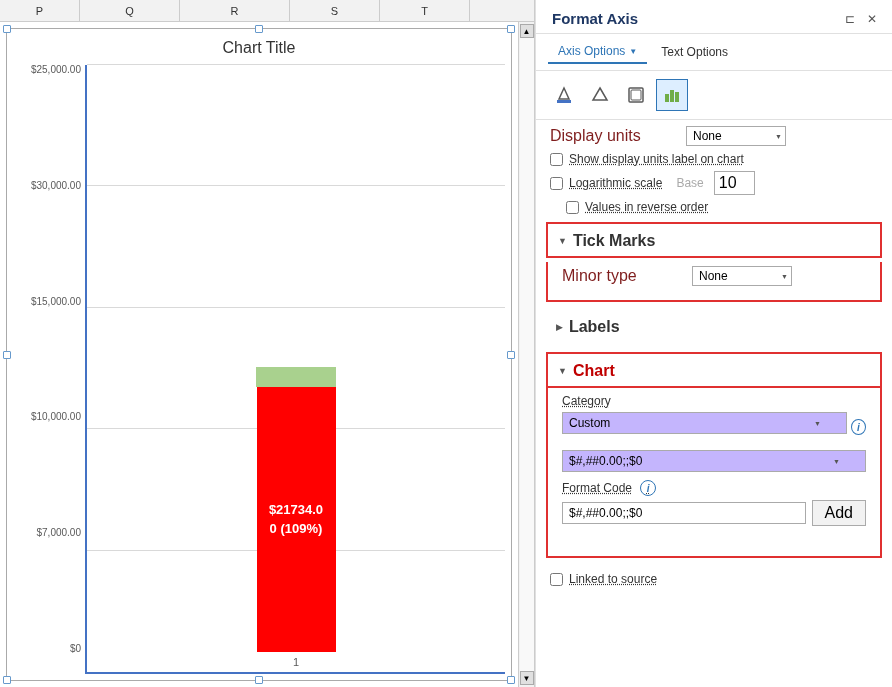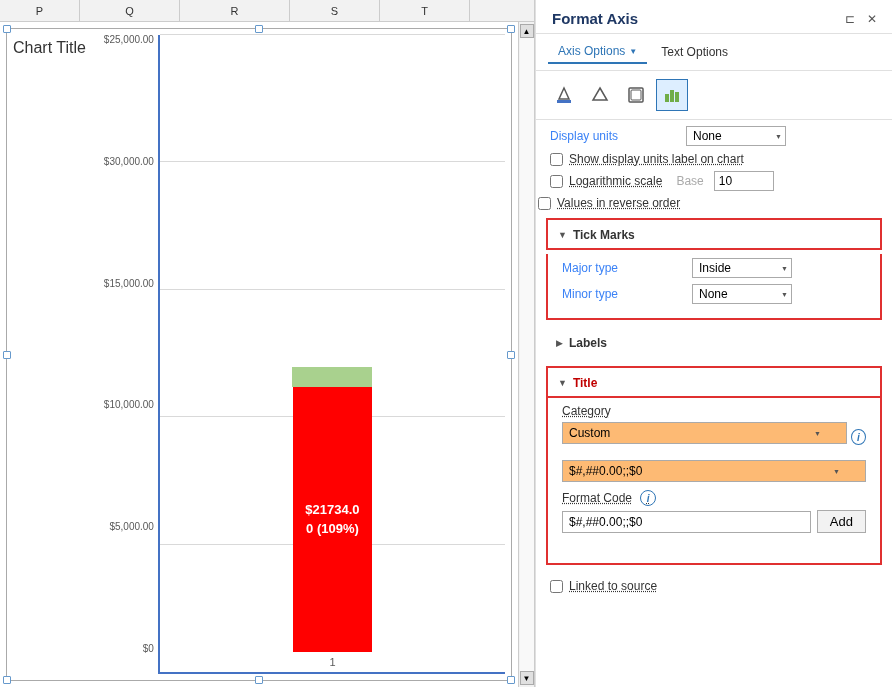--- a/index.html
+++ b/index.html
@@ -64,21 +64,21 @@
       background: #fff;
       border: 1px solid #6699cc;
       position: absolute;
       border-radius: 1px;
     }
 
     .chart-inner {
       position: absolute;
       top: 6px; left: 6px; right: 6px; bottom: 6px;
       display: flex;
-      flex-direction: row;
+      flex-direction: column;
     }
 
     .chart-title {
       text-align: center;
       font-size: 16px;
       font-weight: normal;
       color: #333;
       padding: 4px 0 8px 0;
     }
 
@@ -269,22 +269,22 @@
       padding: 0;
     }
 
     .form-row {
       display: flex;
       align-items: center;
       margin-bottom: 6px;
     }
     .form-label {
       min-width: 130px;
-      font-size: 12px;
-      color: #3b82f6;
+      font-size: 16px;
+      color: #7f1d1d;
     }
     .select-wrapper {
       position: relative;
       display: inline-flex;
       align-items: center;
     }
     .select-wrapper::after {
       content: '▼';
       font-size: 7px;
       position: absolute;
@@ -318,40 +318,40 @@
       color: #333;
       text-decoration: underline dotted;
       cursor: pointer;
     }
     .checkbox-row .base-label {
       font-size: 12px;
       color: #aaa;
       margin-left: 6px;
     }
     .base-input {
-      width: 60px;
+      width: 41px;
       border: 1px solid #aaa;
       padding: 2px 4px;
-      font-size: 12px;
+      font-size: 16px;
       margin-left: 4px;
     }
 
     
     .section-header {
       display: flex;
       align-items: center;
       gap: 6px;
       padding: 8px 14px 6px 10px;
       cursor: pointer;
       border: 2px solid #e03030;
       margin: 8px 10px 4px 10px;
       background: #fff;
     }
     .section-header-title {
-      font-size: 12px;
+      font-size: 16px;
       font-weight: 600;
       color: #333;
     }
     .section-triangle {
       font-size: 9px;
       color: #555;
     }
     .section-content {
       padding: 4px 14px 8px 14px;
       border: 2px solid #e03030;
@@ -410,21 +410,21 @@
       position: absolute;
       right: 26px;
       pointer-events: none;
       color: #555;
     }
     .full-select-wrapper select {
       flex: 1;
       border: 1px solid #aaa;
       padding: 3px 22px 3px 6px;
       font-size: 12px;
-      background: #fdba74;
+      background: #c4b5fd;
       appearance: none;
       cursor: pointer;
     }
     .info-icon {
       width: 16px;
       height: 16px;
       border-radius: 50%;
       border: 1px solid #2e75b6;
       color: #2e75b6;
       font-size: 10px;
@@ -462,21 +462,21 @@
     .format-code-input {
       flex: 1;
       border: 1px solid #aaa;
       padding: 3px 6px;
       font-size: 12px;
     }
     .add-btn {
       padding: 3px 12px;
       border: 1px solid #aaa;
       background: #f2f2f2;
-      font-size: 13px;
+      font-size: 16px;
       cursor: pointer;
     }
 
     .linked-row {
       display: flex;
       align-items: center;
       gap: 6px;
       padding: 6px 14px;
     }
 
@@ -527,21 +527,21 @@
         <div class="chart-inner">
           <div class="chart-title">Chart Title</div>
 
           <div class="chart-plot-area">
 
             <div class="y-axis-labels">
               <div class="y-label">$25,000.00</div>
               <div class="y-label">$30,000.00</div>
               <div class="y-label">$15,000.00</div>
               <div class="y-label">$10,000.00</div>
-              <div class="y-label">$5,000.00</div>
+              <div class="y-label">$7,000.00</div>
               <div class="y-label">$0</div>
             </div>
 
             <div class="chart-canvas">
 
               <div class="gridline" style="bottom:20%"></div>
               <div class="gridline" style="bottom:40%"></div>
               <div class="gridline" style="bottom:60%"></div>
               <div class="gridline" style="bottom:80%"></div>
               <div class="gridline" style="bottom:100%"></div>
@@ -634,62 +634,51 @@
       <label class="checkbox-label" for="show-units">Show display units label on chart</label>
     </div>
 
     <div class="checkbox-row" style="padding-left:14px">
       <input type="checkbox" id="log-scale" style="">
       <label class="checkbox-label" for="log-scale">Logarithmic scale</label>
       <span class="base-label" style="color:#aaa;font-size:12px;margin-left:8px">Base</span>
       <input type="text" class="base-input" value="10" style="">
     </div>
 
-    <div class="checkbox-row" style="padding-left:2px;margin-bottom:8px">
+    <div class="checkbox-row" style="padding-left:30px;margin-bottom:8px">
       <input type="checkbox" id="reverse-order" style="">
       <label class="checkbox-label" for="reverse-order">Values in reverse order</label>
     </div>
 
     <div class="section-header">
       <span class="section-triangle">▼</span>
       <span class="section-header-title">Tick Marks</span>
     </div>
     <div class="section-content">
-      <div class="form-row">
-        <div class="form-label">Major type</div>
-        <div class="select-wrapper">
-          <select>
-            <option>Inside</option>
-            <option>Outside</option>
-            <option>Cross</option>
-            <option>None</option>
-          </select>
-        </div>
-      </div>
       <div class="form-row">
         <div class="form-label">Minor type</div>
         <div class="select-wrapper">
           <select>
             <option>None</option>
             <option>Inside</option>
             <option>Outside</option>
             <option>Cross</option>
           </select>
         </div>
       </div>
     </div>
 
     <div class="labels-section">
       <span class="labels-triangle">▶</span>
       <span class="section-header-title">Labels</span>
     </div>
 
     <div class="number-section-header">
       <span class="section-triangle">▼</span>
-      <span class="section-header-title" style="color:#c00000">Title</span>
+      <span class="section-header-title" style="color:#c00000">Chart</span>
     </div>
     <div class="number-section-content">
 
       <div class="category-label">Category</div>
       <div style="display:flex;align-items:center;margin-bottom:8px">
         <div class="full-select-wrapper">
           <select>
             <option>Custom</option>
             <option>General</option>
             <option>Number</option>

